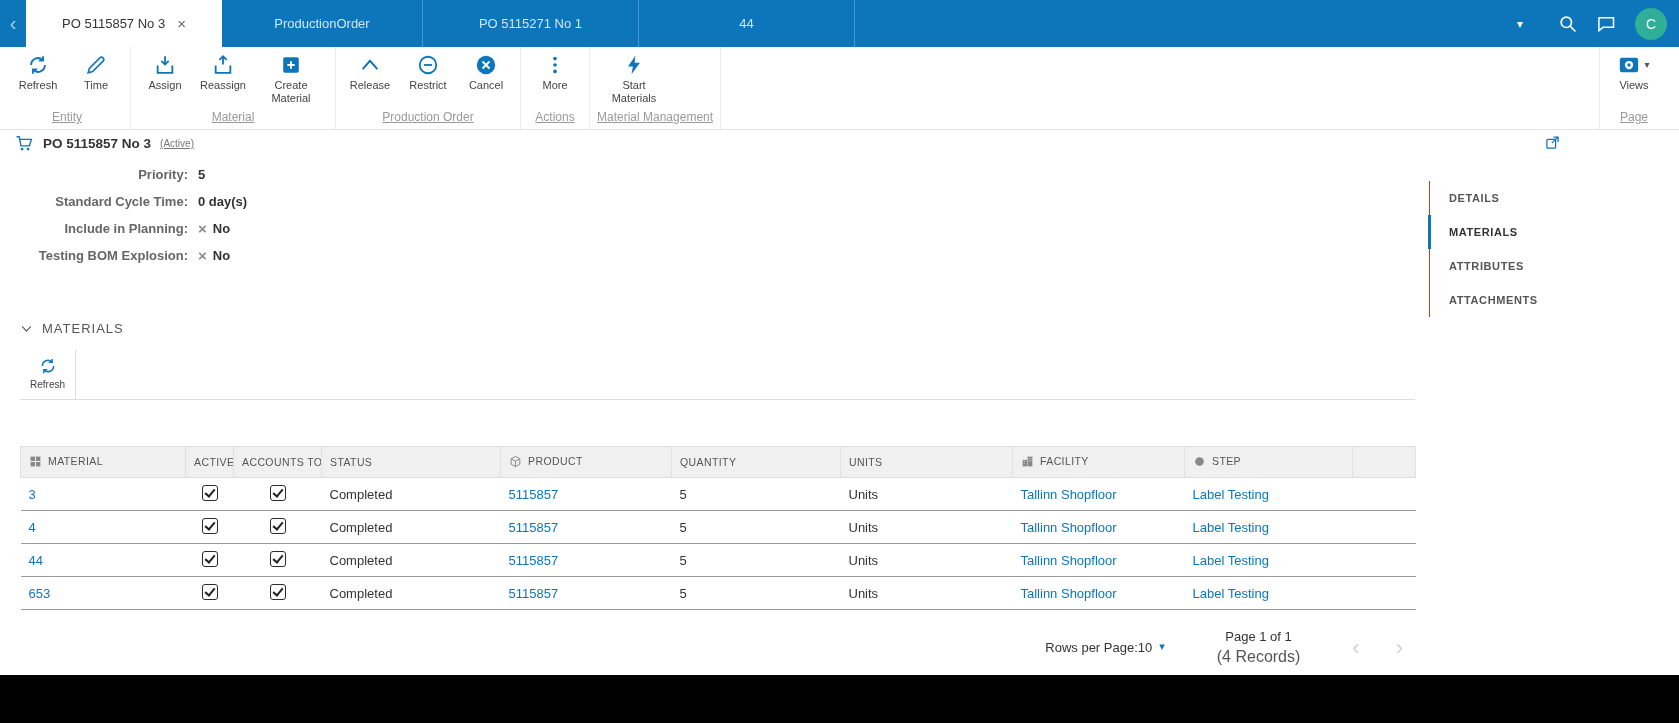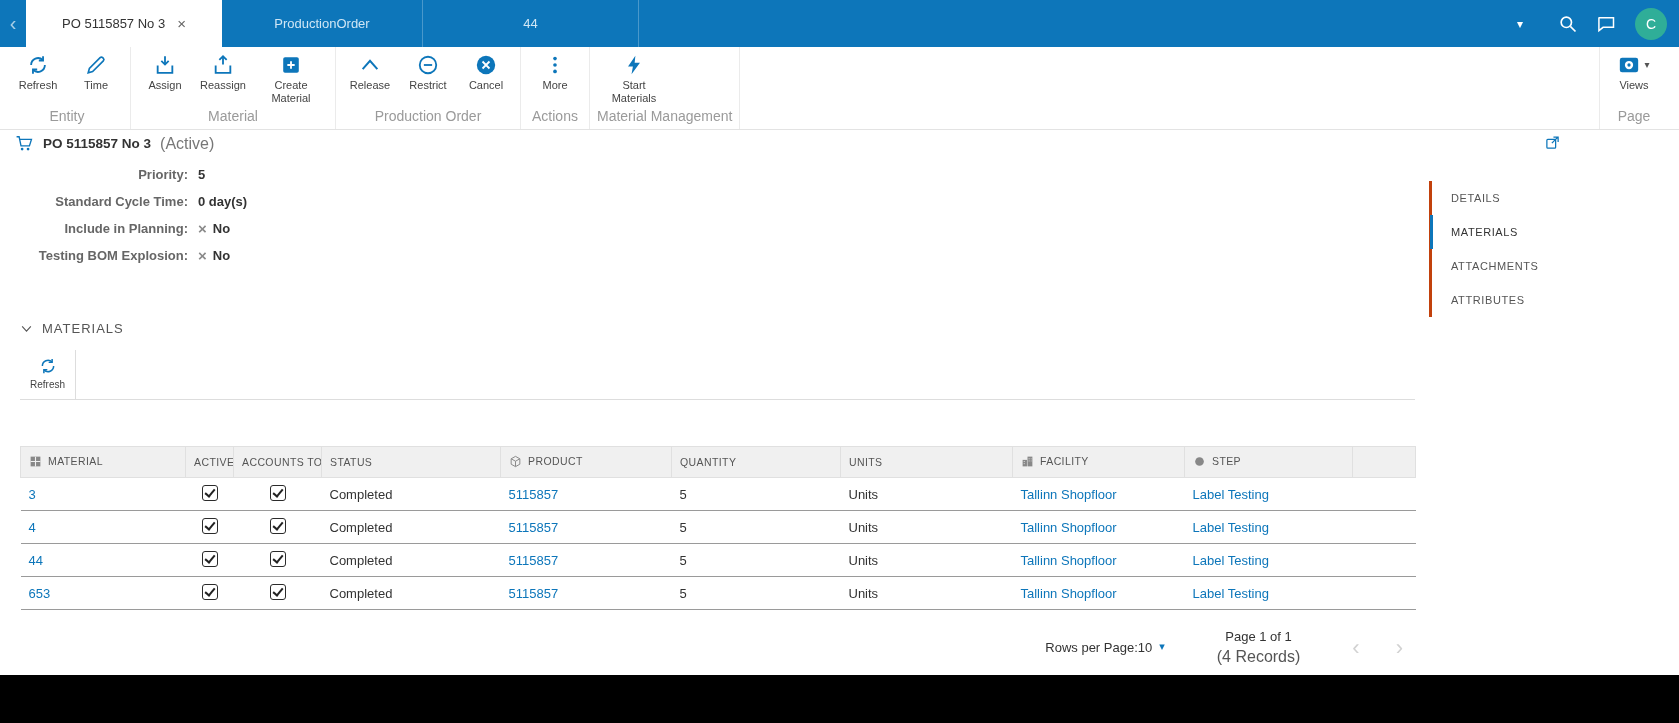--- a/index.html
+++ b/index.html
@@ -25,45 +25,45 @@
             display:flex; align-items:center; justify-content:center; font-size:14px; margin-left:10px; cursor:pointer; }
 
   
   .toolbar { height:83px; background:#fff; border-bottom:1px solid #e3e3e3; display:flex;
              align-items:stretch; padding-left:4px; flex:none; }
   .tgroup { display:flex; flex-direction:column; border-right:1px solid #ebebeb; padding:0 5px; }
   .tgroup-buttons { display:flex; flex:1; align-items:flex-start; padding-top:7px; }
   .tbtn { min-width:58px; max-width:78px; padding:0 4px; display:flex; flex-direction:column; align-items:center;
           gap:3px; font-size:11px; color:#444; cursor:pointer; text-align:center; line-height:1.15; }
   .tbtn svg { width:22px; height:22px; color:#0d76ba; flex:none; }
-  .tgroup-label { font-size:14px; color:#9a9a9a; text-align:center; padding:2px 2px 5px; white-space:nowrap; }
+  .tgroup-label { font-size:12px; color:#9a9a9a; text-align:center; padding:2px 2px 5px; white-space:nowrap;text-decoration:underline; }
   .toolbar-spacer { flex:1; border-right:none; }
   .tgroup.page-group { border-right:none; border-left:1px solid #ebebeb; padding-right:16px; }
   .views-iconrow { display:flex; align-items:center; gap:4px; }
   .views-caret { color:#555; font-size:10px; }
 
   
   .entity-header { height:27px; background:#fff; display:flex; align-items:center; gap:9px;
                    padding-left:15px; position:relative; flex:none; }
   .entity-header svg.cart { width:19px; height:19px; color:#0d76ba; }
   .entity-title { font-size:13.5px; font-weight:bold; color:#333; }
-  .entity-status { font-size:16px; color:#777; }
+  .entity-status { font-size:10px; color:#777;text-decoration:underline; }
   .panel-ic { position:absolute; right:119px; top:5px; color:#0d76ba; cursor:pointer; }
   .panel-ic svg { width:15px; height:15px; }
 
   
   .main { display:flex; flex:none; }
   .content { flex:1; padding-top:4px; }
 
   .field-row { display:flex; align-items:center; height:27px; font-size:13px;font-weight:bold; }
   .field-label { width:198px; text-align:right; color:#666; padding-right:10px; }
   .field-value { color:#333; display:flex; align-items:center; gap:6px; }
   .x-icon { color:#8a8a8a; font-size:15px; line-height:1; }
 
-  .side-nav { width:250px; border-left:3px solid #c2410c; align-self:flex-start; margin-top:24px; }
+  .side-nav { width:250px; border-left:1px solid #c2410c; align-self:flex-start; margin-top:24px;font-weight:bold; }
   .nav-item { padding:11px 18px; font-size:11px; letter-spacing:.6px; color:#555;
               border-left:3px solid transparent; margin-left:-2px; cursor:pointer; }
   .nav-item.active { border-left-color:#0d76ba; color:#333; }
 
   
   .section { margin-left:20px; width:1395px; }
   .section-header { margin-top:52px; display:flex; align-items:center; gap:9px;
                     color:#555; font-size:13px; letter-spacing:1px; }
   .section-header svg { width:13px; height:13px; color:#555; }
 
@@ -105,20 +105,23 @@
 
   <header class="topbar">
     <span class="back-chevron">‹</span>
     <div class="tabs">
       <div class="tab active">
         <span>PO 5115857 No 3</span>
         <span class="tab-close">×</span>
       </div>
       <div class="tab">
         <span>ProductionOrder</span>
+      </div>
+      <div class="tab">
+        <span>PO 5115271 No 1</span>
       </div>
       <div class="tab">
         <span>44</span>
       </div>
     </div>
     <div class="topbar-right">
       <span class="top-caret">▾</span>
       <span class="top-ic">
         <svg viewBox="0 0 24 24">
             <circle cx="10" cy="10" r="6.2" fill="none" stroke="#fff" stroke-width="2"></circle>
@@ -428,19 +431,19 @@
             <span>‹</span>
             <span>›</span>
           </div>
         </div>
       </div>
     </div>
 
     <nav class="side-nav">
       <div class="nav-item">DETAILS</div>
       <div class="nav-item active">MATERIALS</div>
+      <div class="nav-item">ATTRIBUTES</div>
       <div class="nav-item">ATTACHMENTS</div>
-      <div class="nav-item">ATTRIBUTES</div>
     </nav>
   </div>
 
   <div class="bottom-bar"></div>
 </div>
 
 </body></html>

